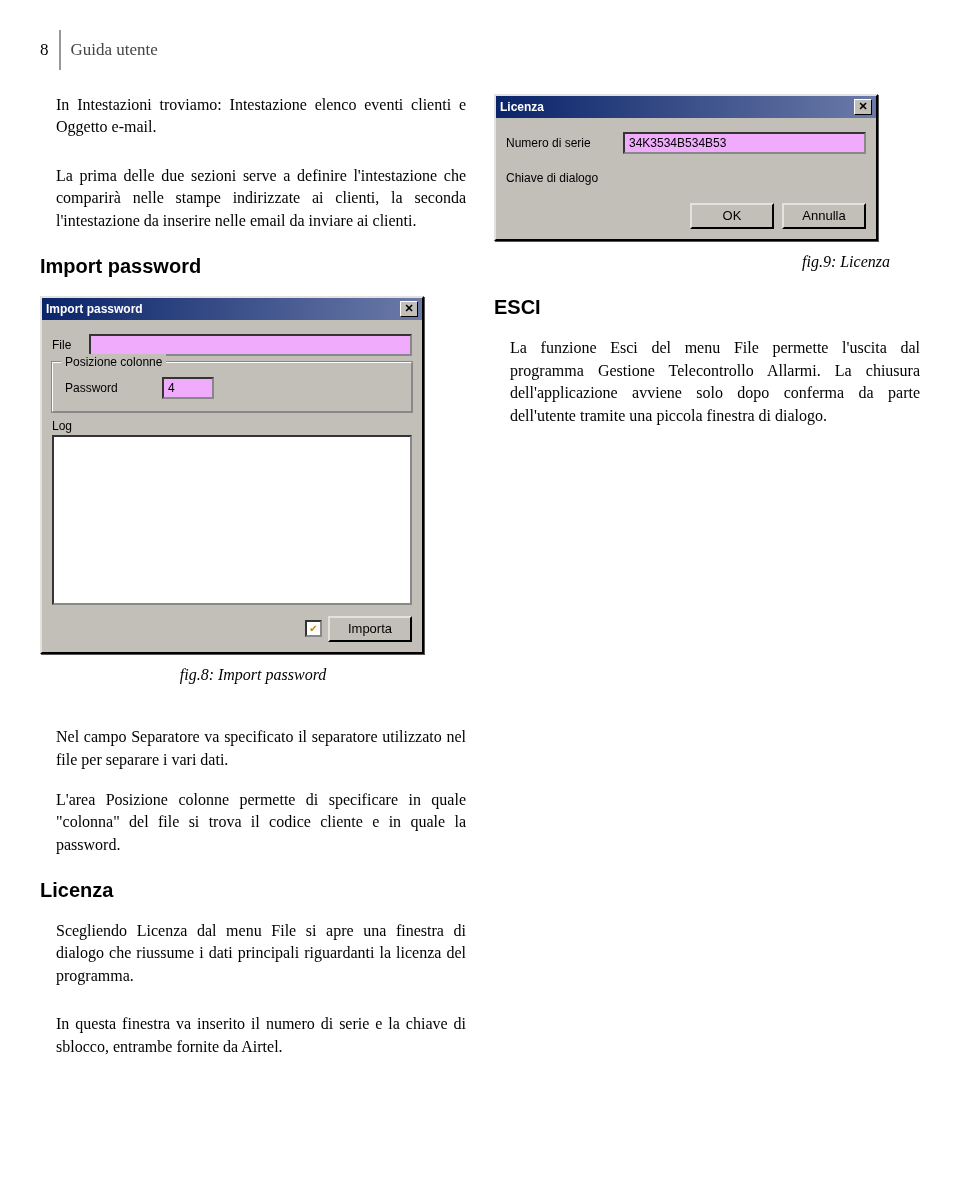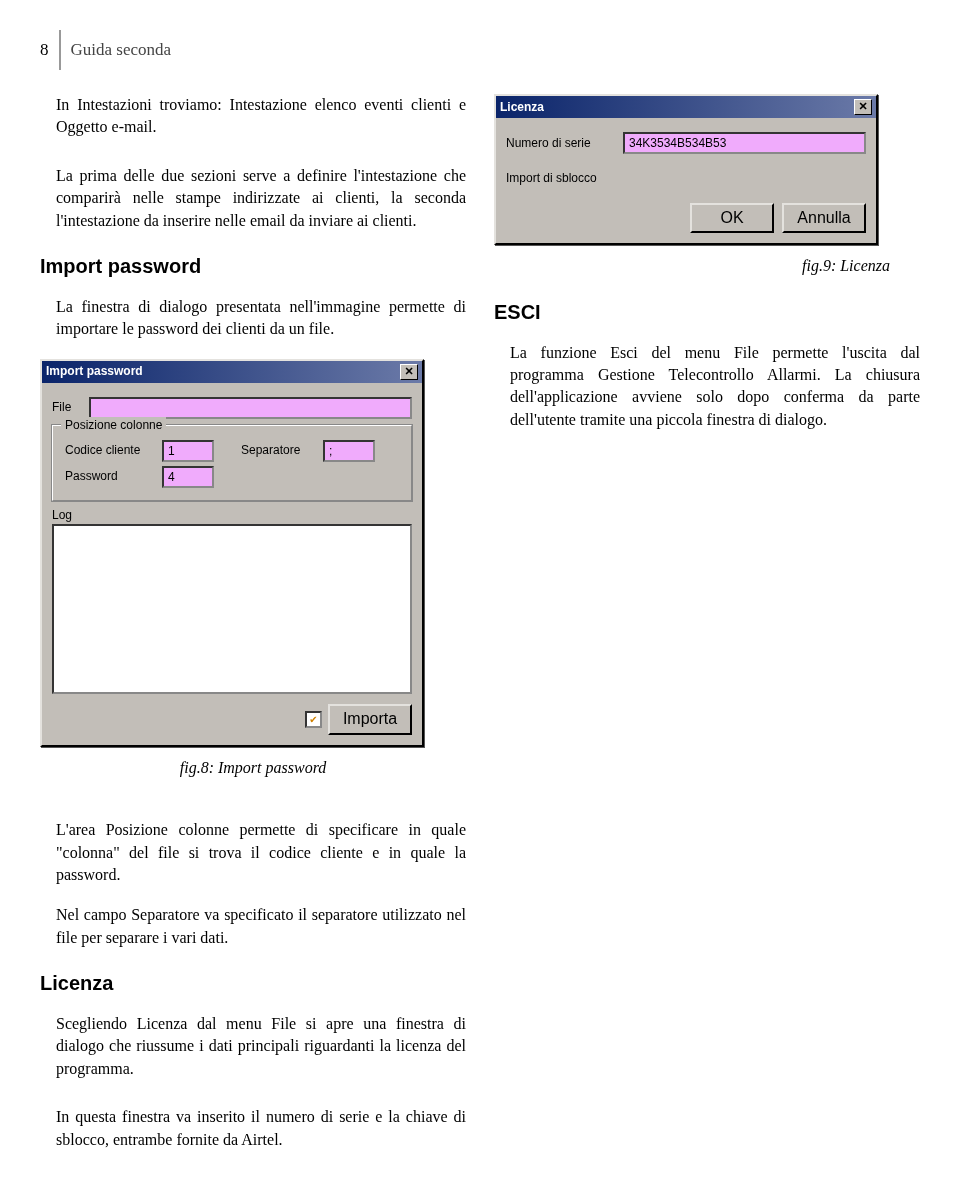--- a/index.html
+++ b/index.html
@@ -108,21 +108,21 @@
     padding: 0 4px;
     font-size: 12px;
     font-family: Tahoma, Arial, sans-serif;
   }
   .dlg .btn {
     background: #c2beb8;
     border: 2px outset #e4e2de;
     border-right-color: #555;
     border-bottom-color: #555;
     padding: 2px 10px;
-    font-size: 16px;
+    font-size: 13px;
     min-width: 60px;
     text-align: center;
     display: inline-block;
   }
   .dlg .group {
     border: 1px solid #888;
     border-top-color: #fff;
     border-left-color: #fff;
     outline: 1px solid #888;
     padding: 10px 8px 8px 12px;
@@ -192,71 +192,64 @@
   .spacer-sm { height: 8px; }
   .spacer-md { height: 20px; }
 </style>
 </head>
 <body>
 
 <div class="page">
   <div class="header-line">
     <span class="page-num">8</span>
     <span class="vbar"></span>
-    <span class="header-title">Guida seconda</span>
+    <span class="header-title">Guida utente</span>
   </div>
 
   <div class="columns">
 
     <div class="col">
       <p>In Intestazioni troviamo: Intestazione elenco eventi clienti e Oggetto e-mail.</p>
       <div class="spacer-sm"></div>
       <p>La prima delle due sezioni serve a definire l'intestazione che comparirà nelle stampe indirizzate ai clienti, la seconda l'intestazione da inserire nelle email da inviare ai clienti.</p>
 
       <div class="heading">Import password</div>
 
-      <p>La finestra di dialogo presentata nell'immagine permette di importare le password dei clienti da un file.</p>
 
       <div class="dlg import">
         <div class="titlebar">
           <span>Import password</span>
           <span class="xbtn">✕</span>
         </div>
         <div class="body">
           <div class="row file">
             <label>File</label>
             <input class="txt" value="" style="">
           </div>
           <div class="group">
             <span class="group-title">Posizione colonne</span>
-            <div class="row">
-              <label class="w1">Codice cliente</label>
-              <input class="txt small" value="1" style="">
-              <label class="sep">Separatore</label>
-              <input class="txt small" value=";" style="">
-            </div>
             <div class="row">
               <label class="w1">Password</label>
               <input class="txt small" value="4" style="">
             </div>
           </div>
           <label class="loglabel">Log</label>
           <textarea class="log" readonly="" style=""></textarea>
           <div class="bottom-right">
             <span class="checkbox">✔</span>
             <span class="btn">Importa</span>
           </div>
         </div>
       </div>
 
       <div class="figcap">fig.8: Import password</div>
 
       <div class="spacer-md"></div>
+      <p>Nel campo Separatore va specificato il separatore utilizzato nel file per separare i vari dati.</p>
       <p>L'area Posizione colonne permette di specificare in quale "colonna" del file si trova il codice cliente e in quale la password.</p>
-      <p>Nel campo Separatore va specificato il separatore utilizzato nel file per separare i vari dati.</p>
 
       <div class="heading">Licenza</div>
 
       <p>Scegliendo Licenza dal menu File si apre una finestra di dialogo che riussume i dati principali riguardanti la licenza del programma.</p>
       <div class="spacer-sm"></div>
       <p>In questa finestra va inserito il numero di serie e la chiave di sblocco, entrambe fornite da Airtel.</p>
     </div>
 
     <div class="col">
 
@@ -265,21 +258,21 @@
           <span>Licenza</span>
           <span class="xbtn">✕</span>
         </div>
         <div class="body">
           <div class="row">
             <label>Numero di serie</label>
             <input class="txt" value="34K3534B534B53" style="">
           </div>
           <div class="spacer-sm"></div>
           <div class="row">
-            <label>Import di sblocco</label>
+            <label>Chiave di dialogo</label>
           </div>
           <div class="btns">
             <span class="btn">OK</span>
             <span class="btn">Annulla</span>
           </div>
         </div>
       </div>
 
       <div class="figcap right">fig.9: Licenza</div>
 

